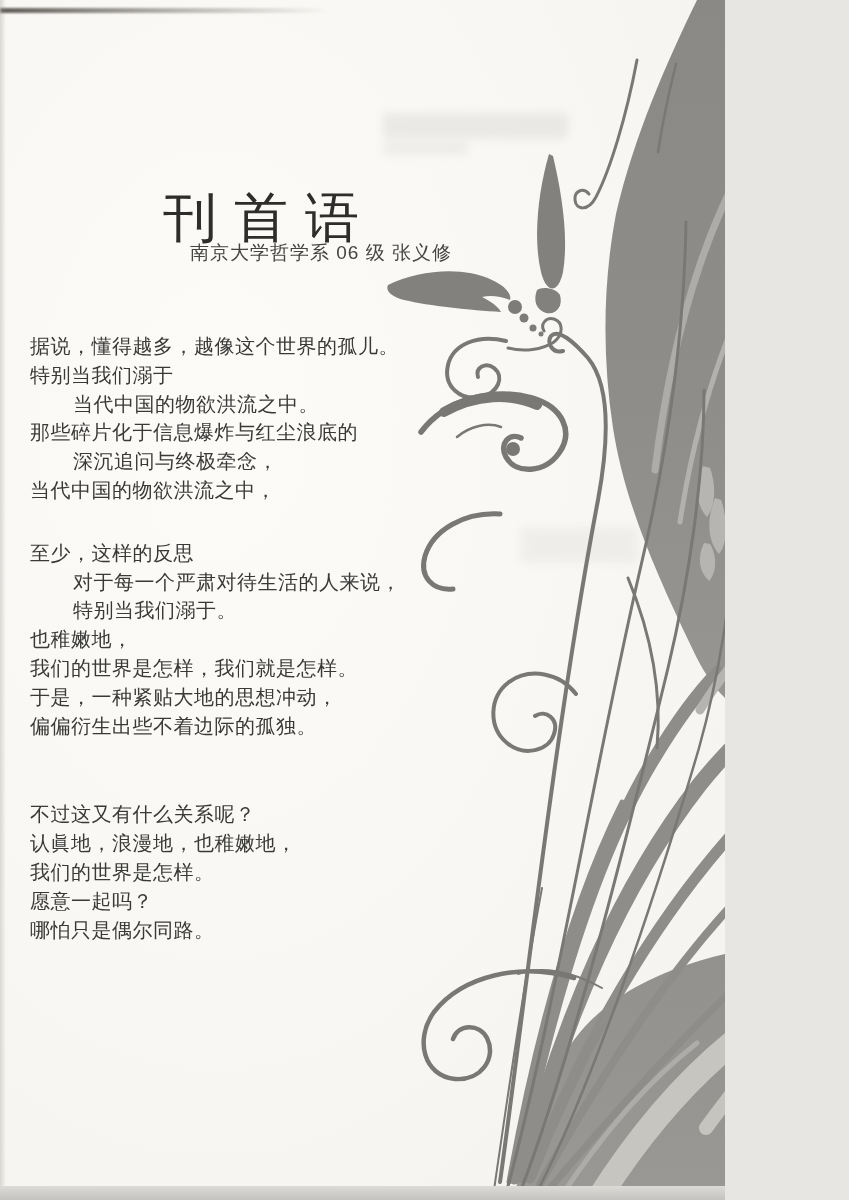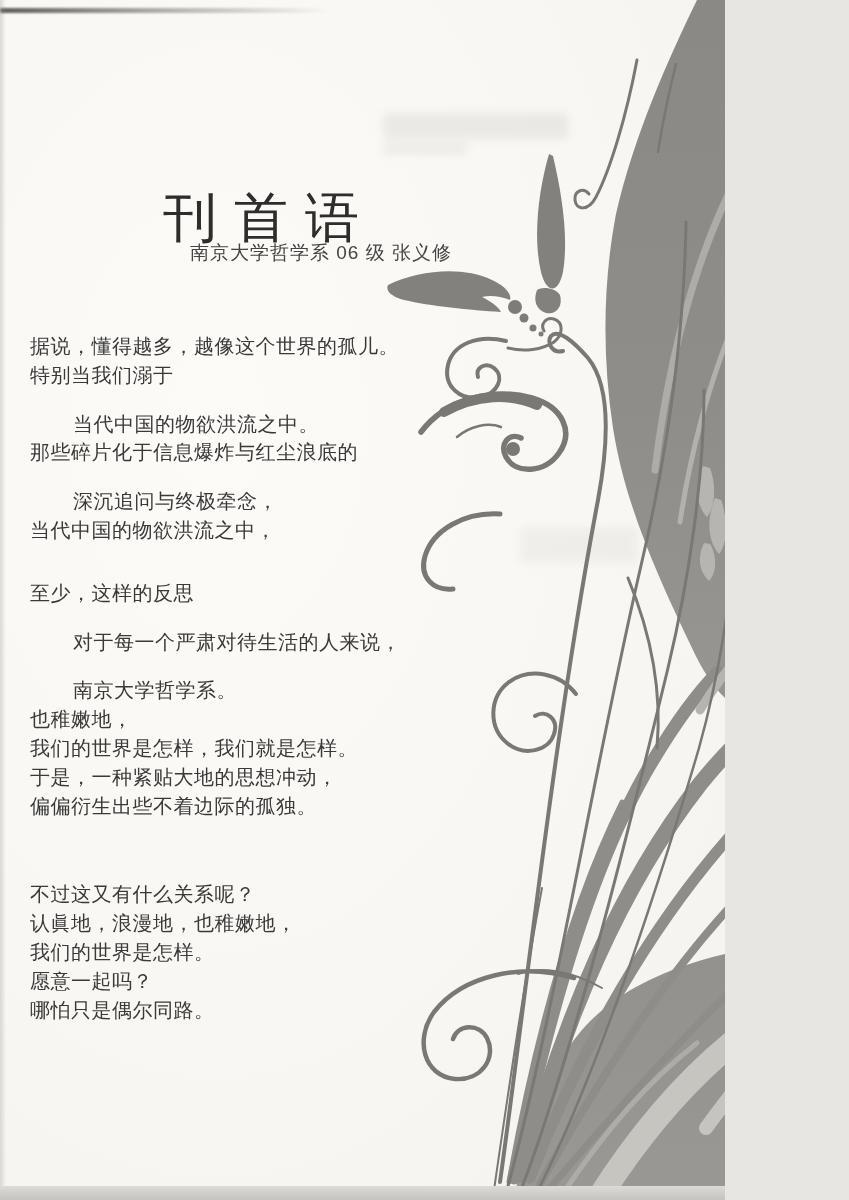--- a/index.html
+++ b/index.html
@@ -65,21 +65,21 @@
     font-size:19px;letter-spacing:1px;color:#454443;white-space:nowrap;
   }
   .poem{position:absolute;left:30px;top:332px;z-index:3;}
   .stanza{margin:0;}
   .stanza + .stanza{margin-top:34px;}
   .stanza:nth-child(3){margin-top:60px;}
   .poem-line{
     font-size:20px;line-height:28.8px;letter-spacing:.5px;
     color:#393938;white-space:nowrap;
   }
-  .poem-line.indent{padding-left:43px;margin-top:20px;}
+  .poem-line.indent{padding-left:43px;}
 </style>
 </head>
 <body>
 
 <div class="page" style="color: rgb(57, 57, 56);">
 
   <div class="ghost g1"></div>
   <div class="ghost g2"></div>
   <div class="ghost g3"></div>
 
@@ -175,21 +175,21 @@
         <div class="poem-line">据说，懂得越多，越像这个世界的孤儿。</div>
         <div class="poem-line">特别当我们溺于</div>
         <div class="poem-line indent">当代中国的物欲洪流之中。</div>
         <div class="poem-line">那些碎片化于信息爆炸与红尘浪底的</div>
         <div class="poem-line indent">深沉追问与终极牵念，</div>
         <div class="poem-line">当代中国的物欲洪流之中，</div>
       </div>
       <div class="stanza">
         <div class="poem-line">至少，这样的反思</div>
         <div class="poem-line indent">对于每一个严肃对待生活的人来说，</div>
-        <div class="poem-line indent">南京大学哲学系。</div>
+        <div class="poem-line indent">特别当我们溺于。</div>
         <div class="poem-line">也稚嫩地，</div>
         <div class="poem-line">我们的世界是怎样，我们就是怎样。</div>
         <div class="poem-line">于是，一种紧贴大地的思想冲动，</div>
         <div class="poem-line">偏偏衍生出些不着边际的孤独。</div>
       </div>
       <div class="stanza">
         <div class="poem-line">不过这又有什么关系呢？</div>
         <div class="poem-line">认眞地，浪漫地，也稚嫩地，</div>
         <div class="poem-line">我们的世界是怎样。</div>
         <div class="poem-line">愿意一起吗？</div>

